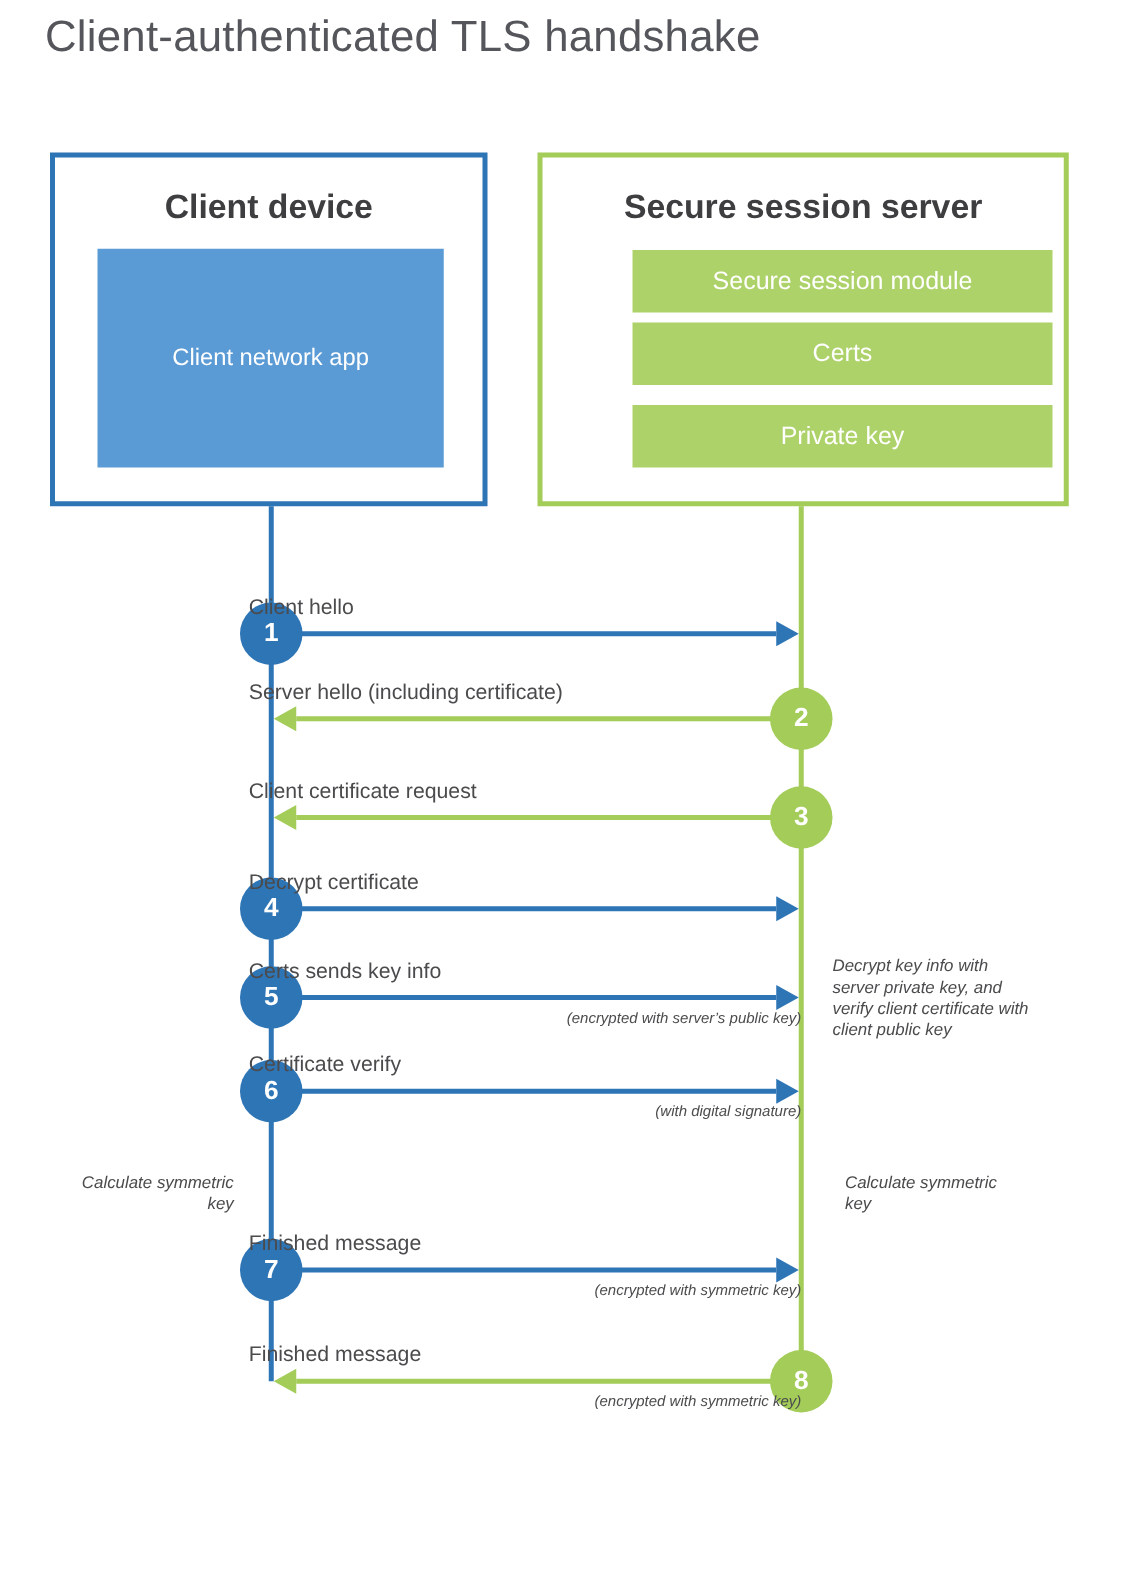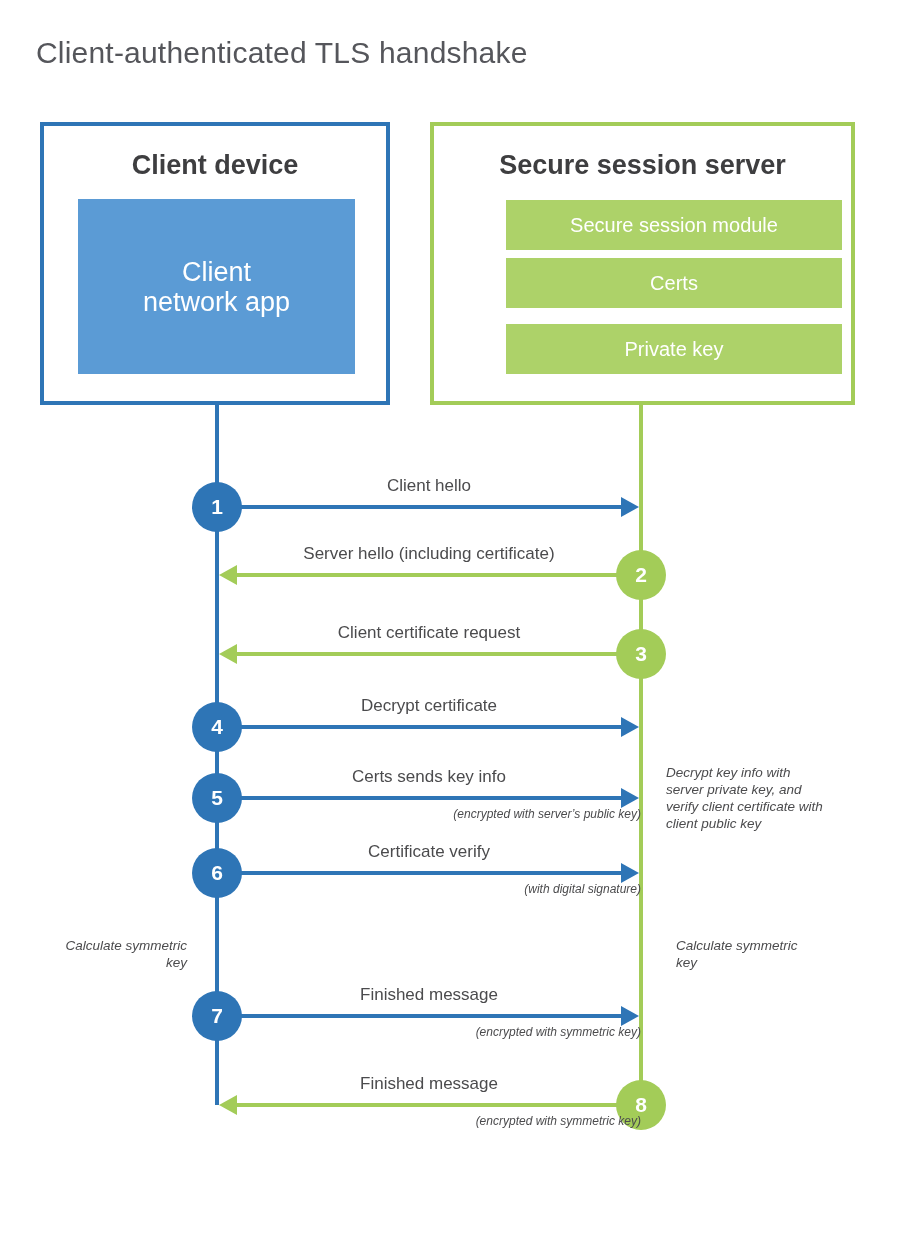--- a/index.html
+++ b/index.html
@@ -4,32 +4,32 @@
 <style>
   :root{
     --blue:#2e75b6; --blue_fill:#5b9bd5;
     --green:#a3cc58; --green_fill:#add269;
     --text_dark:#3e3e40; --text_gray:#4b4b4d; --title_gray:#55565b;
   }
   *{margin:0;padding:0;box-sizing:border-box;}
   body{background:#ffffff;font-family:"Liberation Sans","DejaVu Sans",sans-serif;}
   .stage{position:relative;width:900px;height:1256px;background:#fff;overflow:hidden;}
 
-  .page-title{position:absolute;left:36px;top:36px;font-size:30px;font-weight:300;
+  .page-title{position:absolute;left:36px;top:10px;font-size:35px;font-weight:300;
     color:var(--title_gray);letter-spacing:.2px;}
 
   
   .actor{position:absolute;top:122px;height:283px;background:#fff;border:4px solid;}
   .actor.client{left:40px;width:350px;border-color:var(--blue);}
   .actor.server{left:430px;width:425px;border-color:var(--green);}
   .actor-title{margin-top:24px;text-align:center;font-size:27px;font-weight:bold;color:var(--text_dark);}
 
   .app-box{position:absolute;left:34px;top:73px;width:277px;height:175px;background:var(--blue_fill);
     display:flex;align-items:center;justify-content:center;text-align:center;}
-  .app-box span{color:#fff;font-size:27px;line-height:30px;max-width:170px;display:inline-block;}
+  .app-box span{color:#fff;font-size:19px;line-height:30px;max-width:170px;display:inline-block;}
 
   .module-bar{position:absolute;left:40px;width:336px;height:50px;background:var(--green_fill);
     display:flex;align-items:center;justify-content:center;color:#fff;font-size:20px;margin-left:32px;}
 
   
   .vline{position:absolute;top:405px;width:4px;height:700px;}
   .vline.client{left:215px;background:var(--blue);}
   .vline.server{left:639px;background:var(--green);}
 
   
@@ -37,21 +37,21 @@
   .circle{position:absolute;top:-25px;width:50px;height:50px;border-radius:50%;
     display:flex;align-items:center;justify-content:center;color:#fff;font-size:21px;font-weight:bold;}
   .circle.on-client{left:192px;background:var(--blue);}
   .circle.on-server{left:616px;background:var(--green);}
   .shaft{position:absolute;top:-2px;height:4px;width:404px;}
   .shaft.blue{left:217px;background:var(--blue);}
   .shaft.green{left:237px;background:var(--green);}
   .head{position:absolute;top:-10px;width:0;height:0;border-top:10px solid transparent;border-bottom:10px solid transparent;}
   .head.right{left:621px;border-left:18px solid var(--blue);}
   .head.left{left:219px;border-right:18px solid var(--green);}
-  .lbl{position:absolute;left:217px;width:424px;top:-31px;text-align:center;
+  .lbl{position:absolute;left:199px;width:424px;top:-31px;text-align:left;
     font-size:17px;color:var(--text_gray);}
   .sub{position:absolute;left:217px;width:424px;top:9px;text-align:right;
     font-size:12px;color:var(--text_gray);font-style:italic;}
 
   
   .note{position:absolute;font-size:13.5px;line-height:17px;color:var(--text_gray);font-style:italic;}
   .note.decrypt{left:666px;top:764px;width:164px;text-align:left;}
   .note.calc-left{left:65px;top:937px;width:122px;text-align:right;}
   .note.calc-right{left:676px;top:937px;width:122px;text-align:left;}
 </style>

